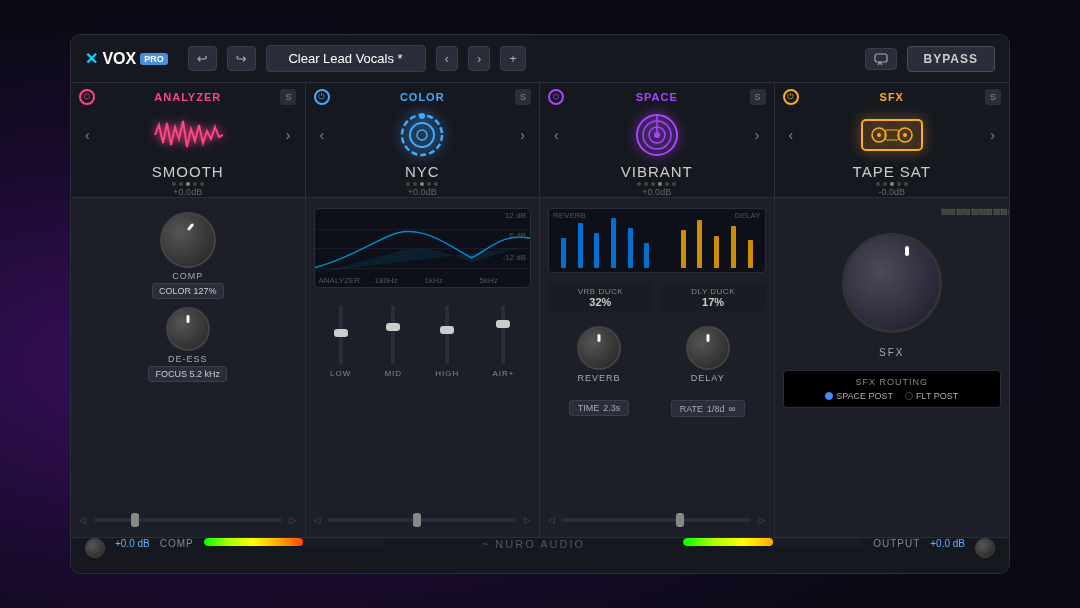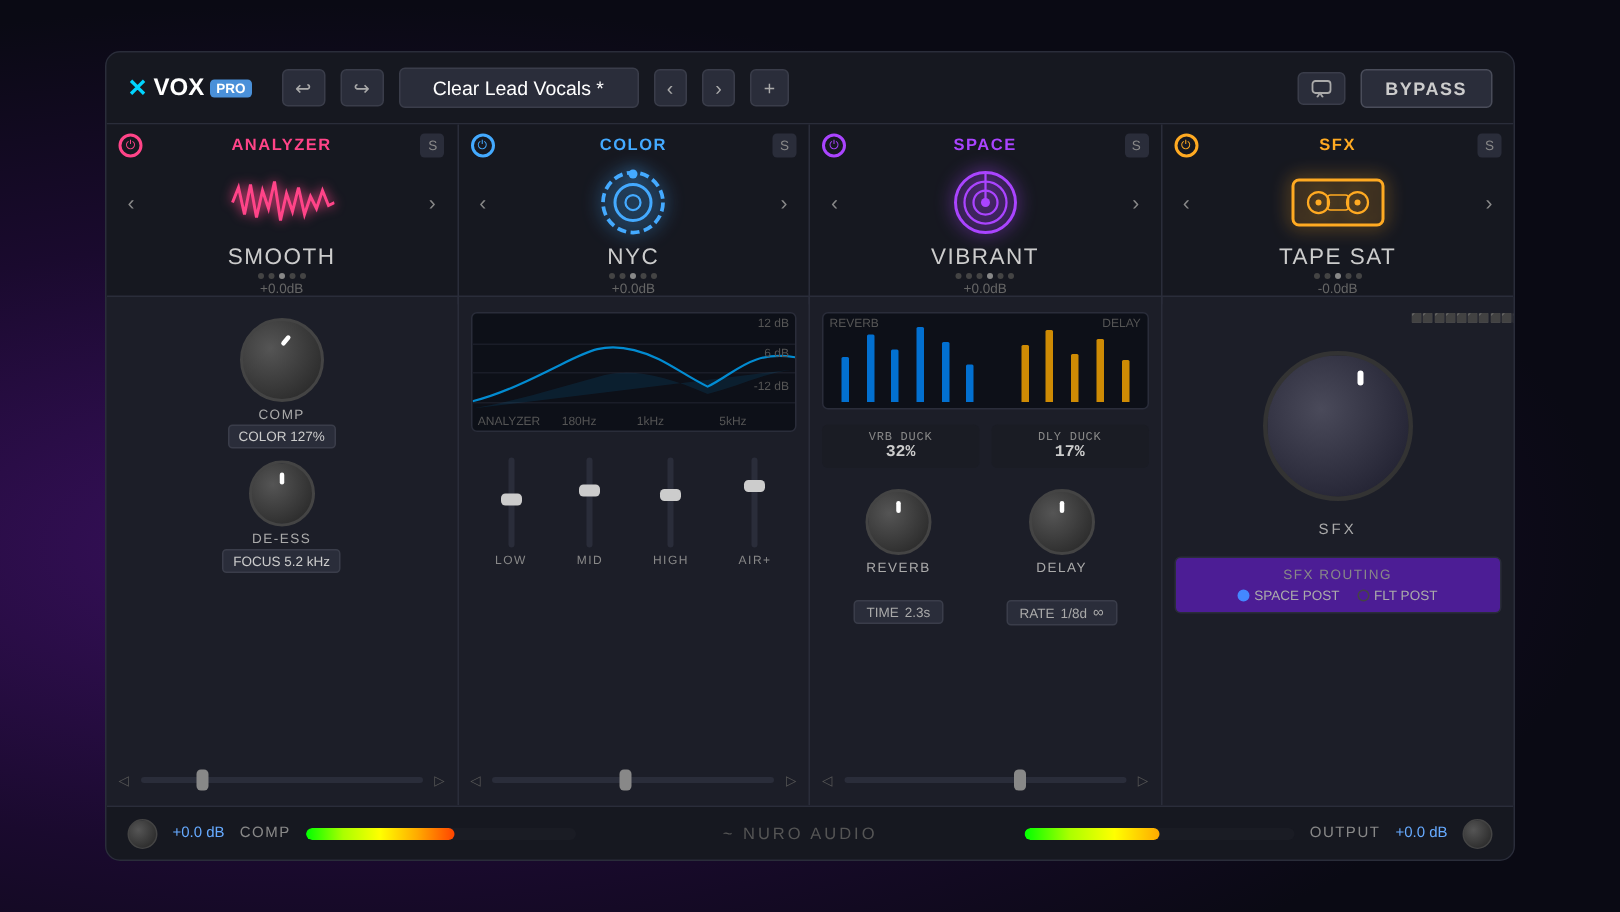--- a/index.html
+++ b/index.html
@@ -360,21 +360,20 @@
       width: 5px;
       background: #0088ff;
       border-radius: 1px 1px 0 0;
       opacity: 0.8;
     }
     .spectrum-bar.gold { background: #ffaa00; }
     .duck-controls {
       display: flex;
       gap: 8px;
       margin-top: 4px;
-      font-family: Liberation Mono, monospace;
     }
     .duck-control {
       flex: 1;
       background: #1a1c24;
       border-radius: 4px;
       padding: 4px 6px;
       display: flex;
       flex-direction: column;
       align-items: center;
     }
@@ -404,21 +403,21 @@
     }
     .sfx-knob-indicator {
       position: absolute;
       top: 10px;
       right: 30px;
       width: 4px; height: 10px;
       background: #fff;
       border-radius: 2px;
     }
     .sfx-routing {
-      background: #4c1d95;
+      background: #000000;
       border: 1px solid #2a2d3a;
       border-radius: 4px;
       padding: 6px 8px;
       margin-top: 6px;
     }
     .routing-title {
       font-size: 9px;
       color: #888;
       letter-spacing: 1px;
       text-align: center;
@@ -442,21 +441,21 @@
       border: 1px solid #444;
     }
     .routing-dot.active { background: #4488ff; border-color: #4488ff; }
     .routing-dot.inactive { background: transparent; }
     
     .footer {
       height: 36px;
       background: #161820;
       border-top: 1px solid #2a2d3a;
       display: flex;
-      align-items: center;
+      align-items: flex-start;
       padding: 0 14px;
       gap: 10px;
     }
     .footer-knob {
       width: 20px; height: 20px;
       border-radius: 50%;
       background: radial-gradient(circle at 35% 35%, #555, #222);
       border: 1px solid #444;
     }
     .footer-label {

